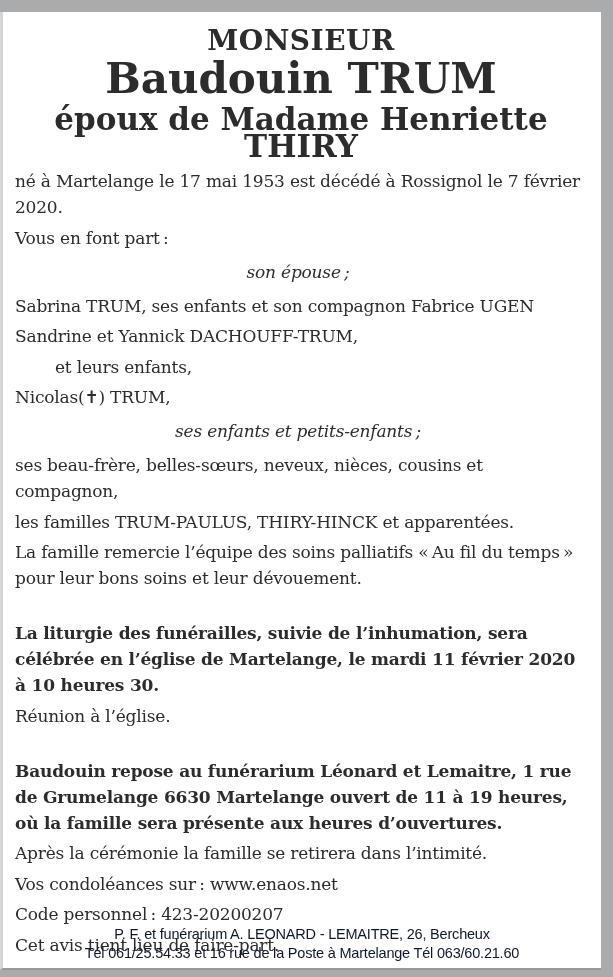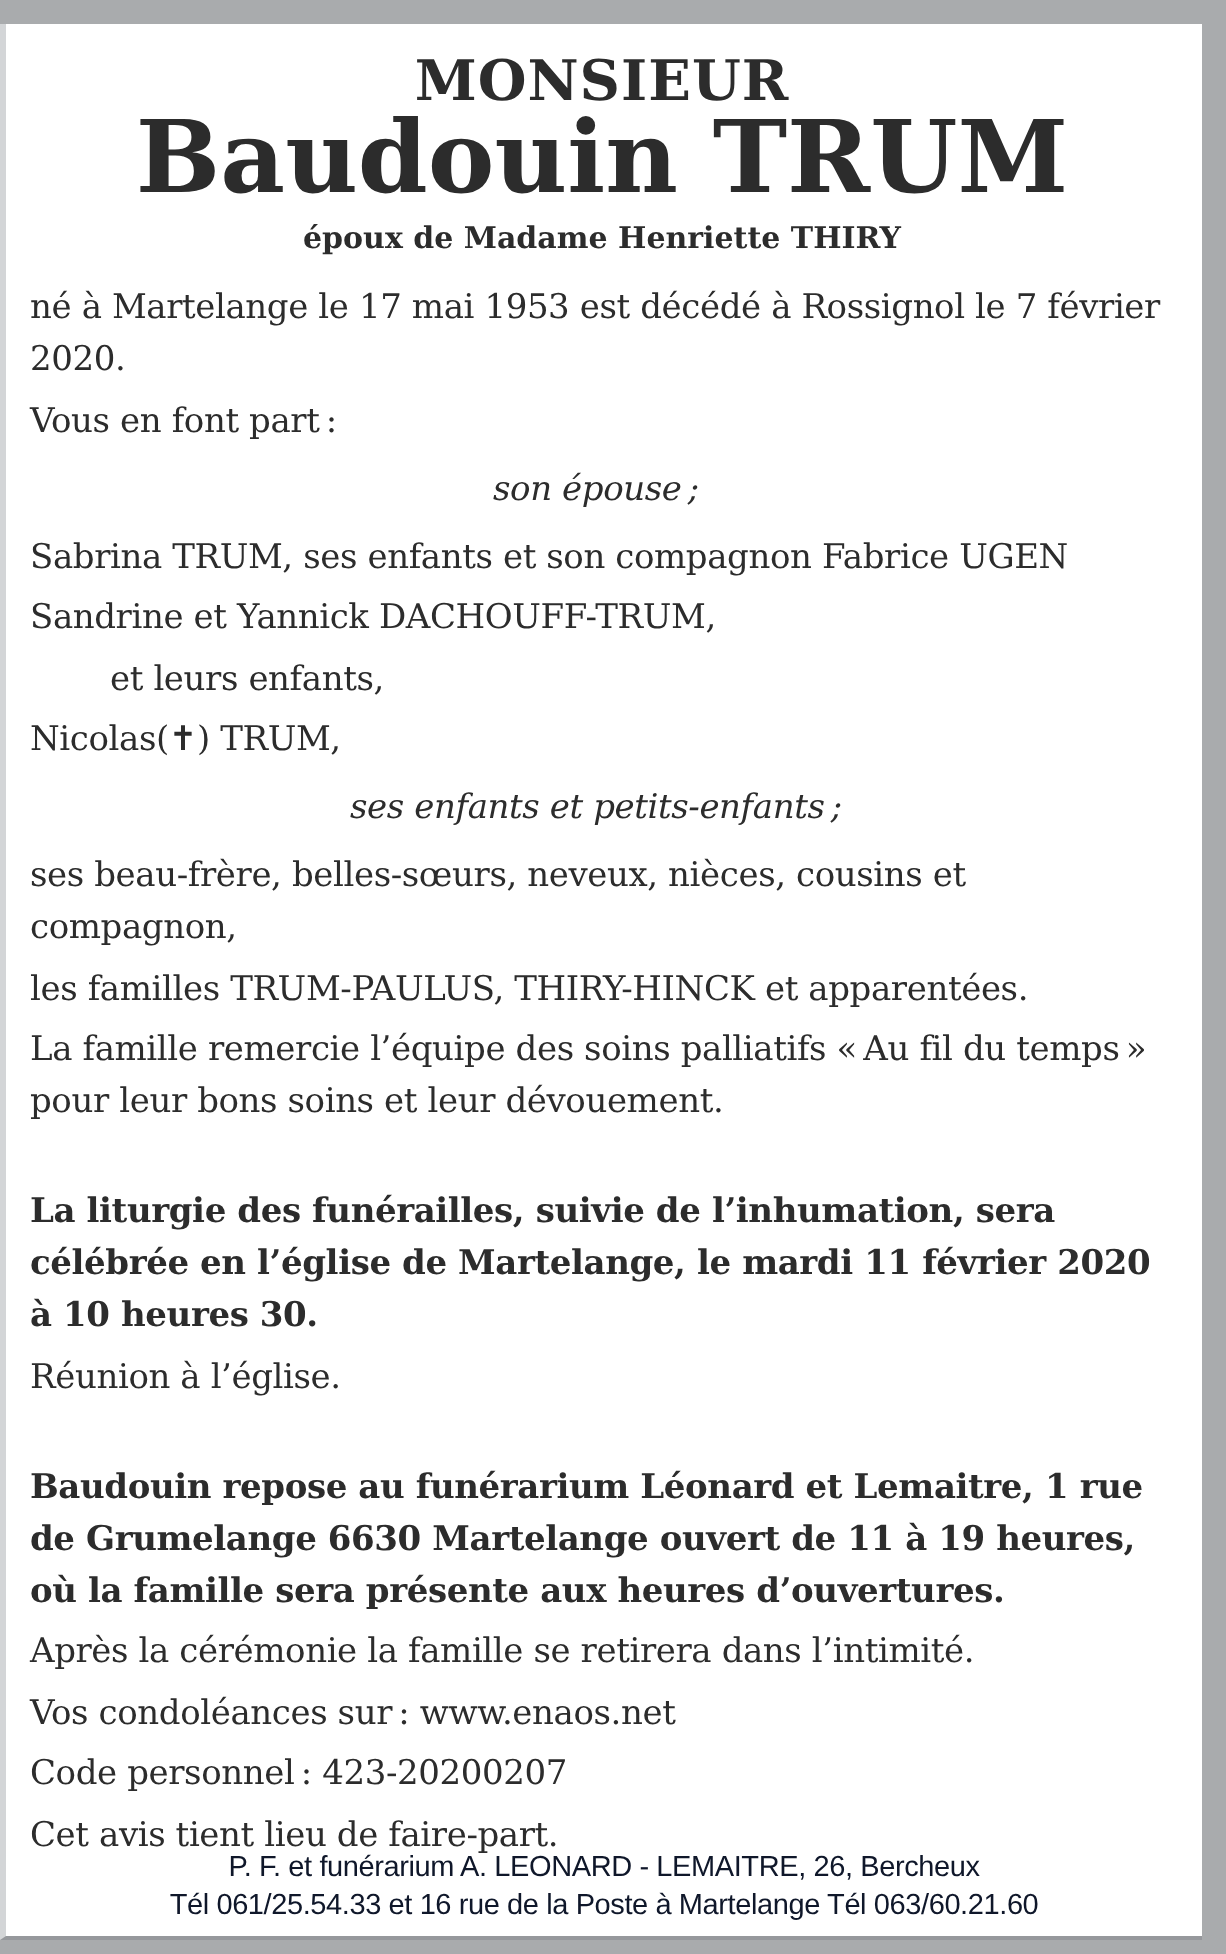--- a/index.html
+++ b/index.html
@@ -34,28 +34,28 @@
     text-align: center;
     font-weight: bold;
     font-size: 28px;
     line-height: 26px;
     margin: 4px 0 2px 0;
     letter-spacing: 0.5px;
   }
   .deceased-name {
     text-align: center;
     font-weight: bold;
-    font-size: 50px;
+    font-size: 42px;
     line-height: 46px;
     margin: 2px 0 4px 0;
   }
   .spouse-line {
     text-align: center;
     font-weight: bold;
-    font-size: 15px;
+    font-size: 31px;
     line-height: 27px;
     margin: 2px 0 8px 0;
   }
   .bodytext p {
     font-size: 17px;
     line-height: 26px;
     margin: 4.5px 0;
     letter-spacing: -0.2px;
   }
   .bodytext p.bold { font-weight: bold; margin-top: 29px; }

